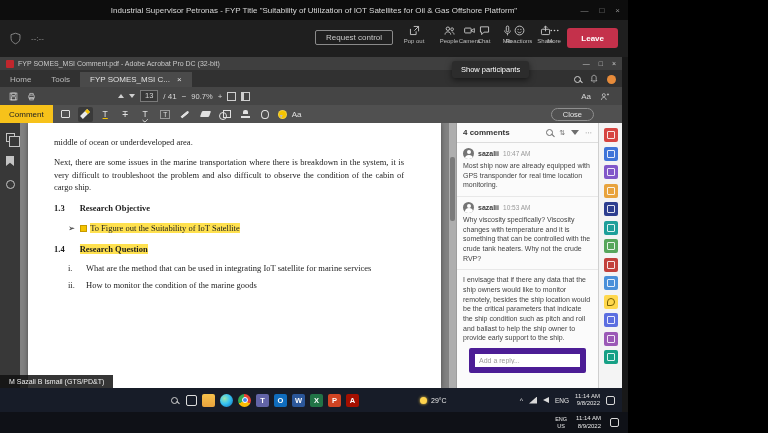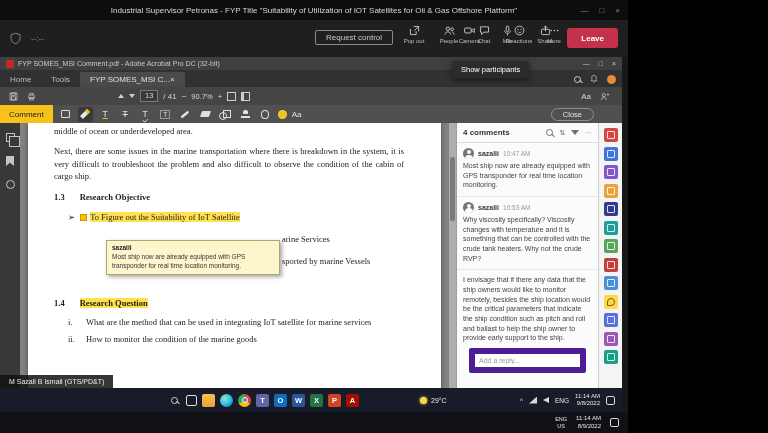--- a/index.html
+++ b/index.html
@@ -30,21 +30,21 @@
 .shared{width:622px;display:flex;flex-direction:column;position:relative;background:#4a4a4a}
 .videos{flex:1;background:#181818;padding:3px;display:flex;flex-direction:column;gap:3px}
 
 
 .a-title{height:13px;background:#3f3f3f;display:flex;align-items:center;color:#c9c9c9;font-size:7px;padding:0 6px;gap:4px}
 .a-ico{width:8px;height:8px;background:#c1272d;border-radius:1px;flex:none}
 .a-title .ctl{margin-left:auto;display:flex;gap:9px;color:#c9c9c9}
 .a-menu{height:12px;background:#393939;display:flex;align-items:center;gap:12px;padding:0 9px;color:#c9c9c9;font-size:7.5px}
 .a-tabs{height:17px;background:#313131;display:flex;align-items:flex-end;color:#bdbdbd;font-size:8px;position:relative}
 .a-tab{padding:3px 10px}
-.a-tab.doc{background:#4a4a4a;display:flex;align-items:center;color:#e0e0e0}
+.a-tab.doc{background:#4a4a4a;display:flex;gap:7px;align-items:center;color:#e0e0e0}
 .a-tabs-right{position:absolute;right:6px;bottom:3px;display:flex;gap:8px;align-items:center}
 .tab-avatar{width:9px;height:9px;border-radius:50%;background:#e78b3a;display:inline-block}
 .a-toolbar{height:18px;background:#454545;display:flex;align-items:center;color:#d6d6d6;font-size:8px;gap:7px;padding:0 8px}
 .tb-center{display:flex;align-items:center;gap:5px;margin-left:74px}
 .page-num{border:1px solid #7a7a7a;background:#383838;padding:0 4px;font-size:7.5px;line-height:10px}
 .zoomval{font-size:7.5px}
 .fit-ico{width:9px;height:9px;border:1px solid #cfcfcf;display:inline-block}
 .fit-ico2{width:9px;height:9px;border:1px solid #cfcfcf;border-left-width:3px;display:inline-block}
 .tb-right{margin-left:auto;display:flex;align-items:center;gap:8px;margin-right:4px}
 .tri-up{width:0;height:0;border-left:3px solid transparent;border-right:3px solid transparent;border-bottom:4px solid #cfcfcf;display:inline-block}
@@ -76,21 +76,21 @@
 
 
 .workspace{flex:1;display:flex;min-height:0}
 .left-rail{width:20px;background:#383838;display:flex;flex-direction:column;align-items:center;padding-top:10px;gap:14px;flex:none}
 .lr-pages{width:9px;height:9px;border:1px solid #c4c4c4;position:relative;display:block}
 .lr-pages::after{content:"";position:absolute;left:2px;top:2px;width:9px;height:9px;border:1px solid #c4c4c4;background:#383838}
 .lr-bookmark{width:8px;height:10px;background:#c4c4c4;clip-path:polygon(0 0,100% 0,100% 100%,50% 68%,0 100%);display:block}
 .lr-attach{width:9px;height:9px;border:1px solid #c4c4c4;border-radius:50%;display:block}
 
 .doc-area{flex:1;background:#828282;position:relative;overflow:hidden;min-width:0}
-.page{position:absolute;left:8px;right:15px;top:0;bottom:0;background:#fff;box-shadow:0 0 5px rgba(0,0,0,.45);padding:2px 20px 0 26px;font-family:"Liberation Serif",serif;font-size:8.5px;color:#1c1c1c;line-height:1.5;overflow:hidden}
+.page{position:absolute;left:8px;right:15px;top:0;bottom:0;background:#fff;box-shadow:0 0 5px rgba(0,0,0,.45);padding:13px 20px 0 26px;font-family:"Liberation Serif",serif;font-size:8.5px;color:#1c1c1c;line-height:1.5;overflow:hidden}
 .page-text{max-width:350px}
 .page p{margin-bottom:7px;text-align:justify}
 .heading{font-weight:bold;margin:8px 0 6px;text-align:left !important}
 .h-num{margin-right:15px}
 .hl{background:#ffe14f}
 .obj-row{padding-left:14px;text-align:left !important}
 .bullet{margin-right:5px}
 .anno{display:inline-block;width:7px;height:7px;background:#f5c400;border:1px solid #c79a00;margin-right:3px;vertical-align:-1px}
 .note-wrap{position:relative;height:58px}
 .frag{position:absolute;font-size:8.5px}
@@ -385,28 +385,20 @@
           <div class="page">
             <div class="page-text">
               <p>middle of ocean or underdeveloped area.</p>
               <p>Next, there are some issues in the marine transportation where there is breakdown in the system, it is very difficult to troubleshoot the problem and also difficult to observe the condition of the cabin of cargo ship.</p>
               <p class="heading">
                 <span class="h-num">1.3</span><span>Research Objective</span>
               </p>
               <p class="obj-row">
                 <span class="bullet">➢</span><span class="anno"></span><span class="hl">To Figure out the Suitability of IoT Satellite</span>
               </p>
-              <div class="note-wrap">
-                <span class="frag frag1">arine Services</span>
-                <span class="frag frag2">sported by marine Vessels</span>
-                <div class="note">
-                  <div class="note-h">sazalii</div>
-                  <div class="note-b">Most ship now are already equipped with GPS transponder for real time location monitoring.</div>
-                </div>
-              </div>
               <p class="heading">
                 <span class="h-num">1.4</span><span class="hl">Research Question</span>
               </p>
               <div class="q-row">
                 <span class="q-marker">i.</span>
                 <span>What are the method that can be used in integrating IoT satellite for marine services</span>
               </div>
               <div class="q-row">
                 <span class="q-marker">ii.</span>
                 <span>How to monitor the condition of the marine goods</span>

